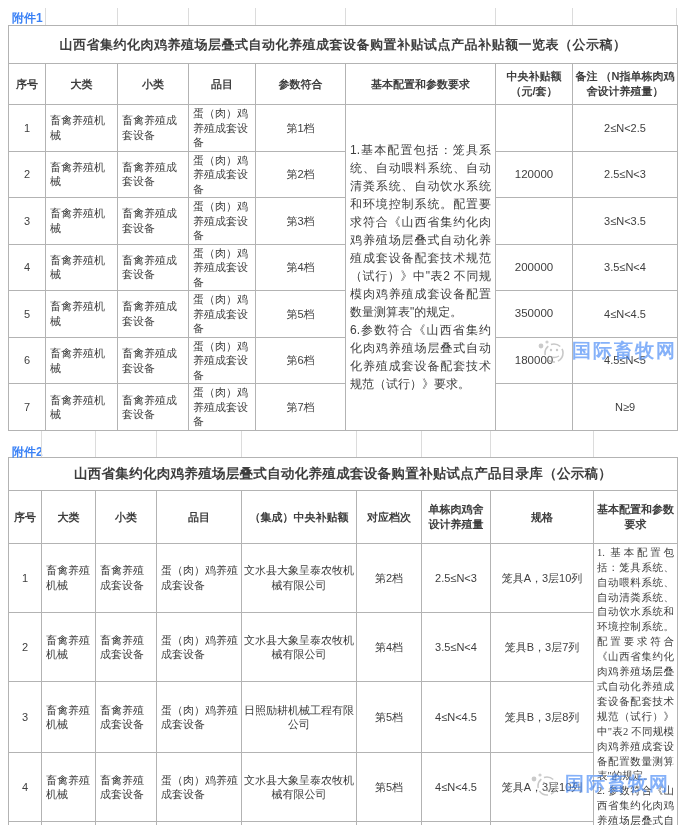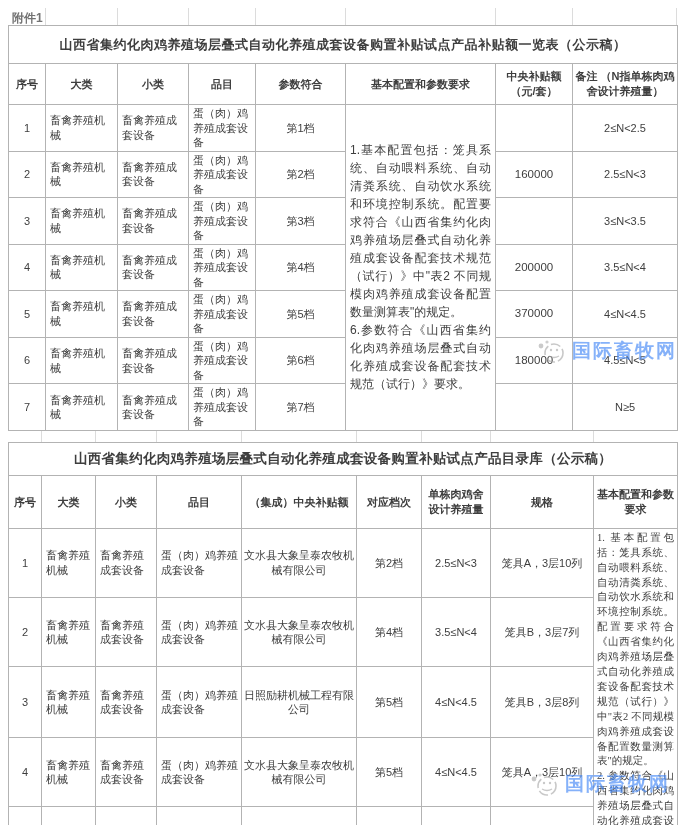--- a/index.html
+++ b/index.html
@@ -1,20 +1,20 @@
 <!DOCTYPE html>
 <html><head>
 <meta charset="utf-8">
 <style>
   html,body{margin:0;padding:0;}
   body{width:683px;height:825px;background:#ffffff;overflow:hidden;
        font-family:"Liberation Sans","DejaVu Sans",sans-serif;color:#3e3e3e;position:relative;}
   .sheet{position:relative;width:683px;height:825px;}
   .labelrow{position:relative;height:17px;margin-left:8px;width:669px;}
-  .labelrow .att{font-size:12px;font-weight:bold;color:#737373;padding-left:4px;line-height:17px;display:inline-block;}
+  .labelrow .att{font-size:12px;font-weight:bold;color:#3b82f6;padding-left:4px;line-height:17px;display:inline-block;}
   .stub{position:absolute;top:0;bottom:0;width:1px;background:#dcdcdc;}
   .gaprow{position:relative;height:11px;margin-left:8px;width:669px;}
   table{border-collapse:collapse;table-layout:fixed;margin-left:8px;width:669px;}
   td,th{border:1px solid #b3b3b3;padding:1px 2px;vertical-align:middle;text-align:center;
         font-size:11px;line-height:1.32;font-weight:normal;overflow:hidden;}
   .t1title{height:35px;font-weight:bold;font-size:13px;letter-spacing:.5px;}
   .t2title{height:30px;font-weight:bold;font-size:13.5px;font-family:"Liberation Serif","DejaVu Serif",serif;letter-spacing:.3px;}
   th{font-weight:bold;}
   .hd1{height:38px;}
   .hd2{height:50px;}
@@ -84,21 +84,21 @@
       </td>
       <td class="num"></td>
       <td>2≤N&lt;2.5</td>
     </tr>
     <tr style="height:44px">
       <td>2</td>
       <td class="l">畜禽养殖机械</td>
       <td class="l">畜禽养殖成套设备</td>
       <td class="l">蛋（肉）鸡养殖成套设备</td>
       <td>第2档</td>
-      <td class="num">160000</td>
+      <td class="num">120000</td>
       <td>2.5≤N&lt;3</td>
     </tr>
     <tr style="height:41px">
       <td>3</td>
       <td class="l">畜禽养殖机械</td>
       <td class="l">畜禽养殖成套设备</td>
       <td class="l">蛋（肉）鸡养殖成套设备</td>
       <td>第3档</td>
       <td class="num"></td>
       <td>3≤N&lt;3.5</td>
@@ -111,55 +111,66 @@
       <td>第4档</td>
       <td class="num">200000</td>
       <td>3.5≤N&lt;4</td>
     </tr>
     <tr style="height:42px">
       <td>5</td>
       <td class="l">畜禽养殖机械</td>
       <td class="l">畜禽养殖成套设备</td>
       <td class="l">蛋（肉）鸡养殖成套设备</td>
       <td>第5档</td>
-      <td class="num">370000</td>
+      <td class="num">350000</td>
       <td>4≤N&lt;4.5</td>
     </tr>
     <tr style="height:40px">
       <td>6</td>
       <td class="l">畜禽养殖机械</td>
       <td class="l">畜禽养殖成套设备</td>
       <td class="l">蛋（肉）鸡养殖成套设备</td>
       <td>第6档</td>
       <td class="num">180000</td>
       <td>4.5≤N&lt;5</td>
     </tr>
     <tr style="height:41px">
       <td>7</td>
       <td class="l">畜禽养殖机械</td>
       <td class="l">畜禽养殖成套设备</td>
       <td class="l">蛋（肉）鸡养殖成套设备</td>
       <td>第7档</td>
       <td class="num"></td>
-      <td>N≥5</td>
+      <td>N≥9</td>
     </tr>
   </tbody>
     </table>
 
   <div class="gaprow">
     <div class="stub" style="left:33px"></div>
     <div class="stub" style="left:87px"></div>
     <div class="stub" style="left:148px"></div>
     <div class="stub" style="left:233px"></div>
     <div class="stub" style="left:348px"></div>
     <div class="stub" style="left:413px"></div>
     <div class="stub" style="left:482px"></div>
     <div class="stub" style="left:585px"></div>
   </div>
 
+  <div class="labelrow" style="height:15px">
+    <span class="att" style="line-height:15px">附件2</span>
+    <div class="stub" style="left:33px"></div>
+    <div class="stub" style="left:87px"></div>
+    <div class="stub" style="left:148px"></div>
+    <div class="stub" style="left:233px"></div>
+    <div class="stub" style="left:348px"></div>
+    <div class="stub" style="left:413px"></div>
+    <div class="stub" style="left:482px"></div>
+    <div class="stub" style="left:585px"></div>
+  </div>
 
   <table>
     <colgroup>
       <col style="width:33px">
         <col style="width:54px">
         <col style="width:61px">
         <col style="width:85px">
       <col style="width:115px">
         <col style="width:65px">
         <col style="width:69px">

